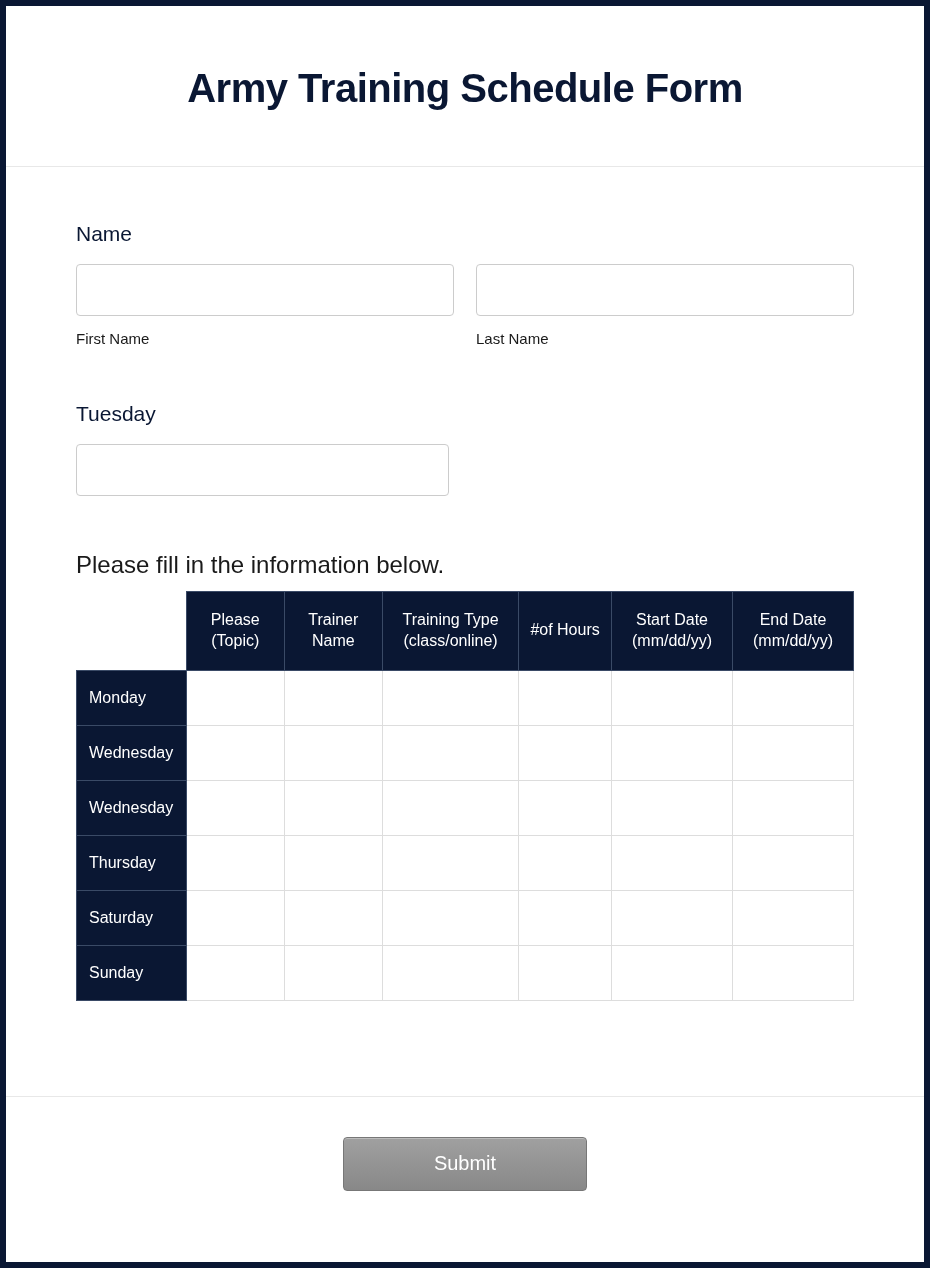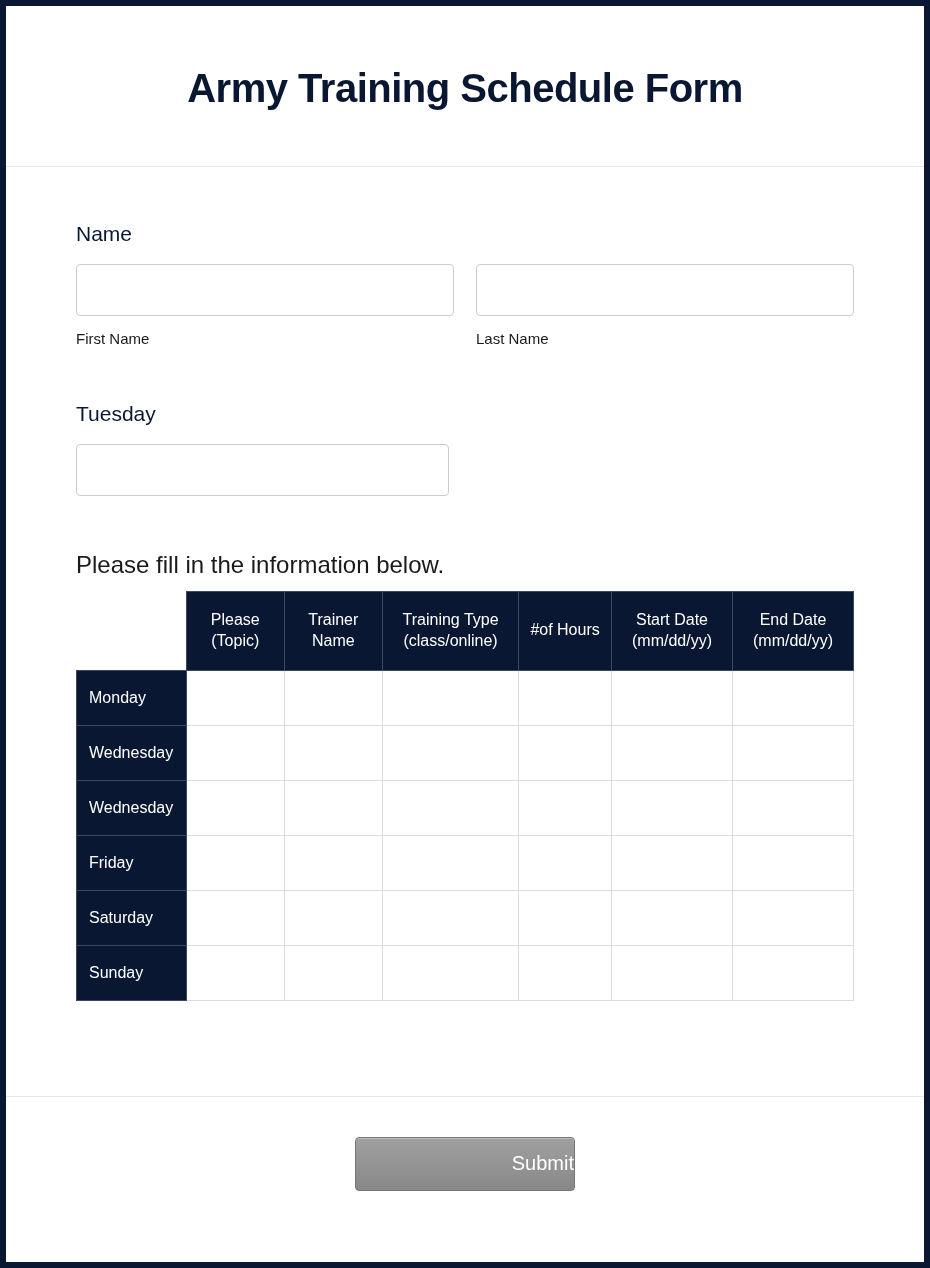--- a/index.html
+++ b/index.html
@@ -123,31 +123,30 @@
       font-size: 14px;
       padding: 4px;
     }
     .footer {
       border-top: 1px solid #e8e8e8;
       padding: 40px 0 50px;
       text-align: center;
     }
     .submit-btn {
       display: inline-block;
-      width: 220px;
+      width: 244px;
       height: 54px;
       background: linear-gradient(to bottom, #a0a0a0, #888);
       border: 1px solid #777;
       border-radius: 4px;
       color: #fff;
       font-size: 20px;
       cursor: pointer;
       font-family: Arial, sans-serif;
       box-shadow: inset 0 1px 0 rgba(255,255,255,0.3);
-      text-align: right;
     }
   </style>
 </head>
 <body>
 
 <div class="outer-frame">
 
   <div class="header">
     <h1>Army Training Schedule Form</h1>
   </div>
@@ -209,21 +208,21 @@
             <tr>
               <td class="row-header">Wednesday</td>
               <td class="cell"><input type="text" class="cell-input" style=""></td>
               <td class="cell"><input type="text" class="cell-input" style=""></td>
               <td class="cell"><input type="text" class="cell-input" style=""></td>
               <td class="cell"><input type="text" class="cell-input" style=""></td>
               <td class="cell"><input type="text" class="cell-input" style=""></td>
               <td class="cell"><input type="text" class="cell-input" style=""></td>
             </tr>
             <tr>
-              <td class="row-header">Friday</td>
+              <td class="row-header">Thursday</td>
               <td class="cell"><input type="text" class="cell-input" style=""></td>
               <td class="cell"><input type="text" class="cell-input" style=""></td>
               <td class="cell"><input type="text" class="cell-input" style=""></td>
               <td class="cell"><input type="text" class="cell-input" style=""></td>
               <td class="cell"><input type="text" class="cell-input" style=""></td>
               <td class="cell"><input type="text" class="cell-input" style=""></td>
             </tr>
             <tr>
               <td class="row-header">Saturday</td>
               <td class="cell"><input type="text" class="cell-input" style=""></td>

